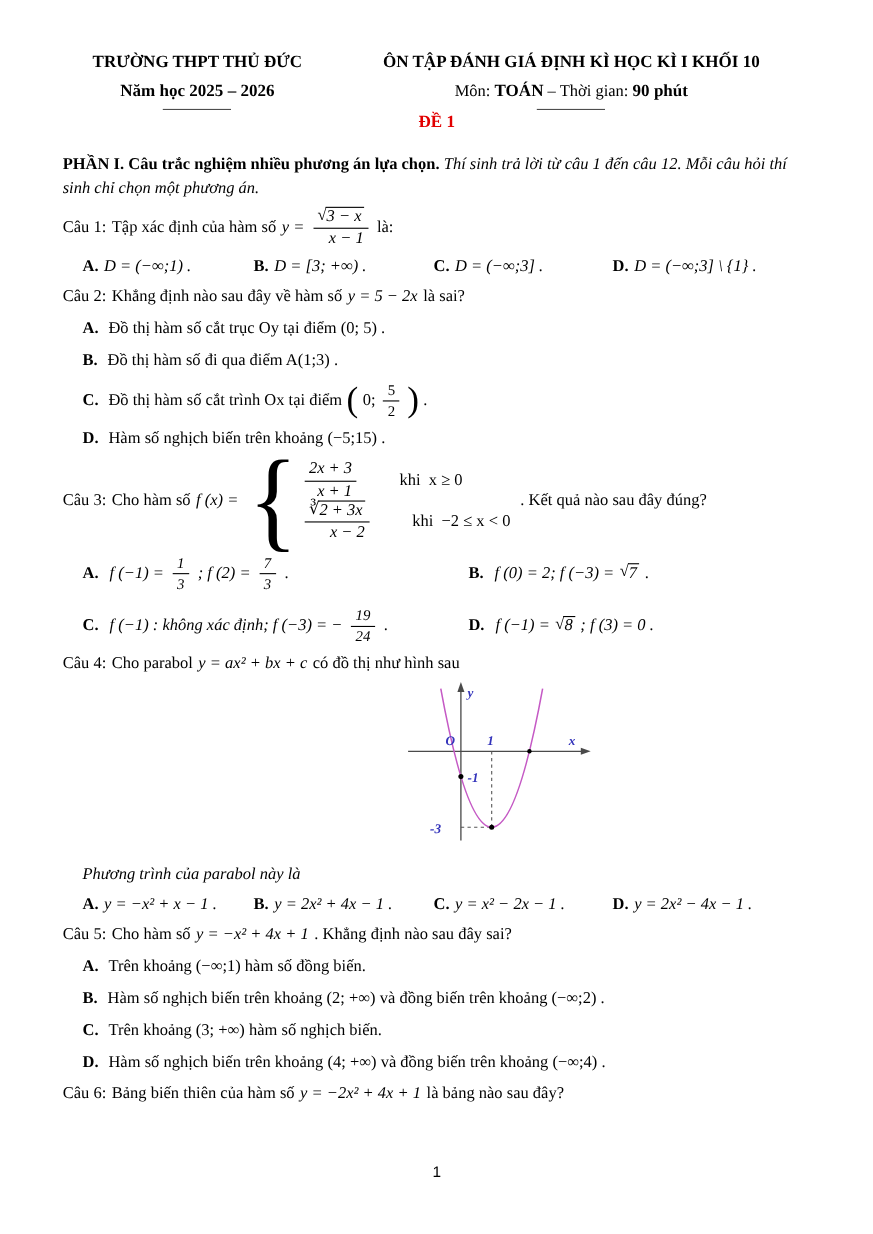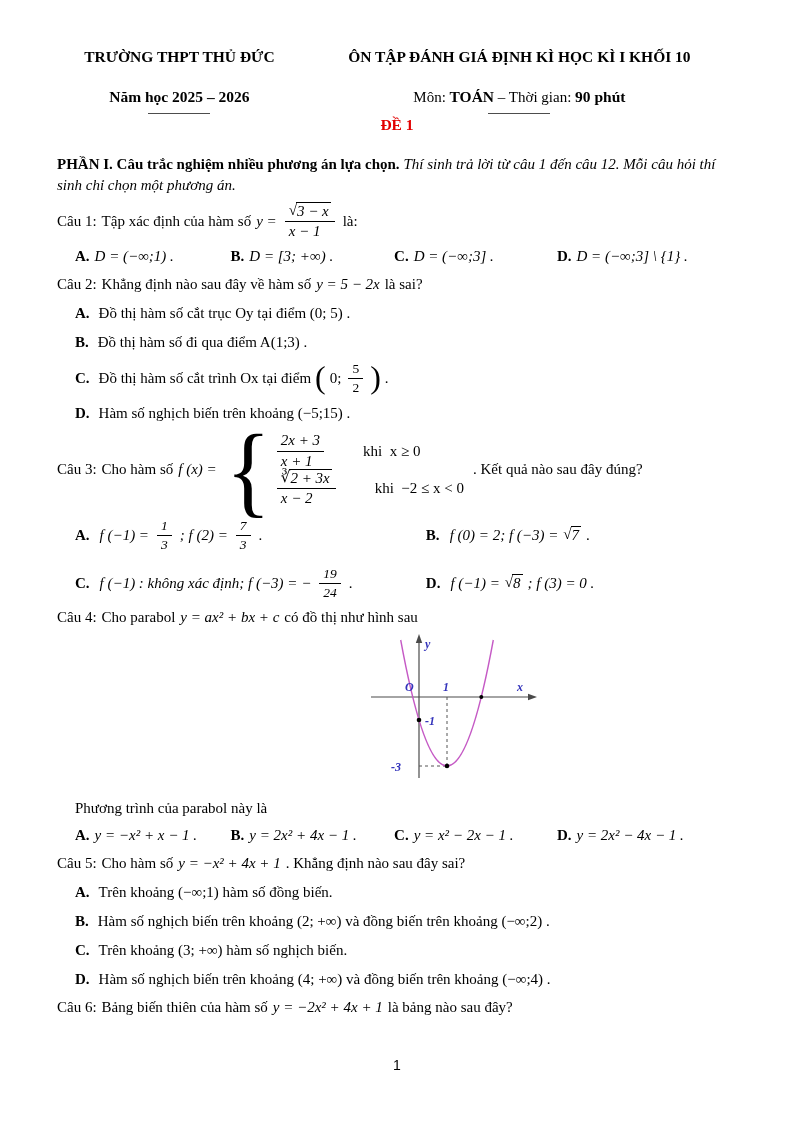--- a/index.html
+++ b/index.html
@@ -9,37 +9,37 @@
     font-family:"Liberation Serif","DejaVu Serif",serif;
     font-size:15px; color:#000; line-height:1.4;
   }
   .page { position:relative; height:1122px; padding:46px 57px 0 57px; }
 
   
   .hdr { display:flex; width:100%; }
   .hdr-left { width:36%; text-align:center; }
   .hdr-right { width:64%; text-align:center; }
   .hdr b { font-size:15.5px; }
-  .hdr .line2 { margin-top:18px; }
+  .hdr .line2 { margin-top:4px; }
   .rule { width:62px; border-bottom:1.4px solid #4d4d4d; margin:5px auto 0 auto; height:1px;}
   .exam-code { text-align:center; color:#e20000; font-weight:bold; font-size:15.5px; }
 
   
   .part-head { margin-top:18px; }
   .part-head .bold { font-weight:bold; }
   .part-head .ital { font-style:italic; }
 
   
   .q { margin-top:7px; }
   .q-label { color:#000000; font-weight:normal; }
   .q-line { display:flex; align-items:center; flex-wrap:wrap; gap:0 5px; }
   .mi { font-style:italic; }
 
   
-  .frac { display:inline-flex; flex-direction:column; text-align:left; vertical-align:middle; margin:0 3px; }
+  .frac { display:inline-flex; flex-direction:column; text-align:right; vertical-align:middle; margin:0 3px; }
   .frac .num { border-bottom:1.2px solid #000; padding:0 4px 1px 4px; line-height:1.15; }
   .frac .den { padding:1px 4px 0 4px; line-height:1.15; }
   .frac-sm { font-size:13.5px; }
 
   
   .rad { font-style:normal; display:inline-block; transform:translateY(-1px); }
   .vinc { border-top:1.2px solid #000; padding:0 2px 0 1px; margin-left:-1px; }
 
   
   .cases { display:inline-flex; align-items:center; vertical-align:middle; margin:0 4px; }
@@ -55,21 +55,21 @@
   .opts4 { display:grid; grid-template-columns:23.5% 24.7% 24.6% 27.2%; padding-left:18px; margin-top:6px; }
   .opts2 { display:grid; grid-template-columns:53% 47%; padding-left:18px; margin-top:10px; row-gap:14px; }
   .opt-list { padding-left:18px; }
   .opt-list > div { margin-top:8px; display:flex; align-items:center; flex-wrap:wrap; gap:0 4px; }
   .ol { font-weight:bold; margin-right:5px; }
 
   
   .fig-wrap { margin:4px 0 2px 300px; width:200px; }
   .fig-label { font-style:italic; font-weight:bold; fill:#3434bb; font-family:"Liberation Serif",serif; font-size:12px; }
 
-  .below-line { margin-top:8px; padding-left:18px; }
+  .below-line { margin-top:8px; padding-left:18px;font-style:italic; }
 
   .footer { position:absolute; top:1056px; left:0; width:100%; text-align:center;
             font-family:"Liberation Sans","DejaVu Sans",sans-serif; font-size:14px; }
 </style>
 </head>
 <body>
 
 <div class="page">
 
   <div class="hdr">

